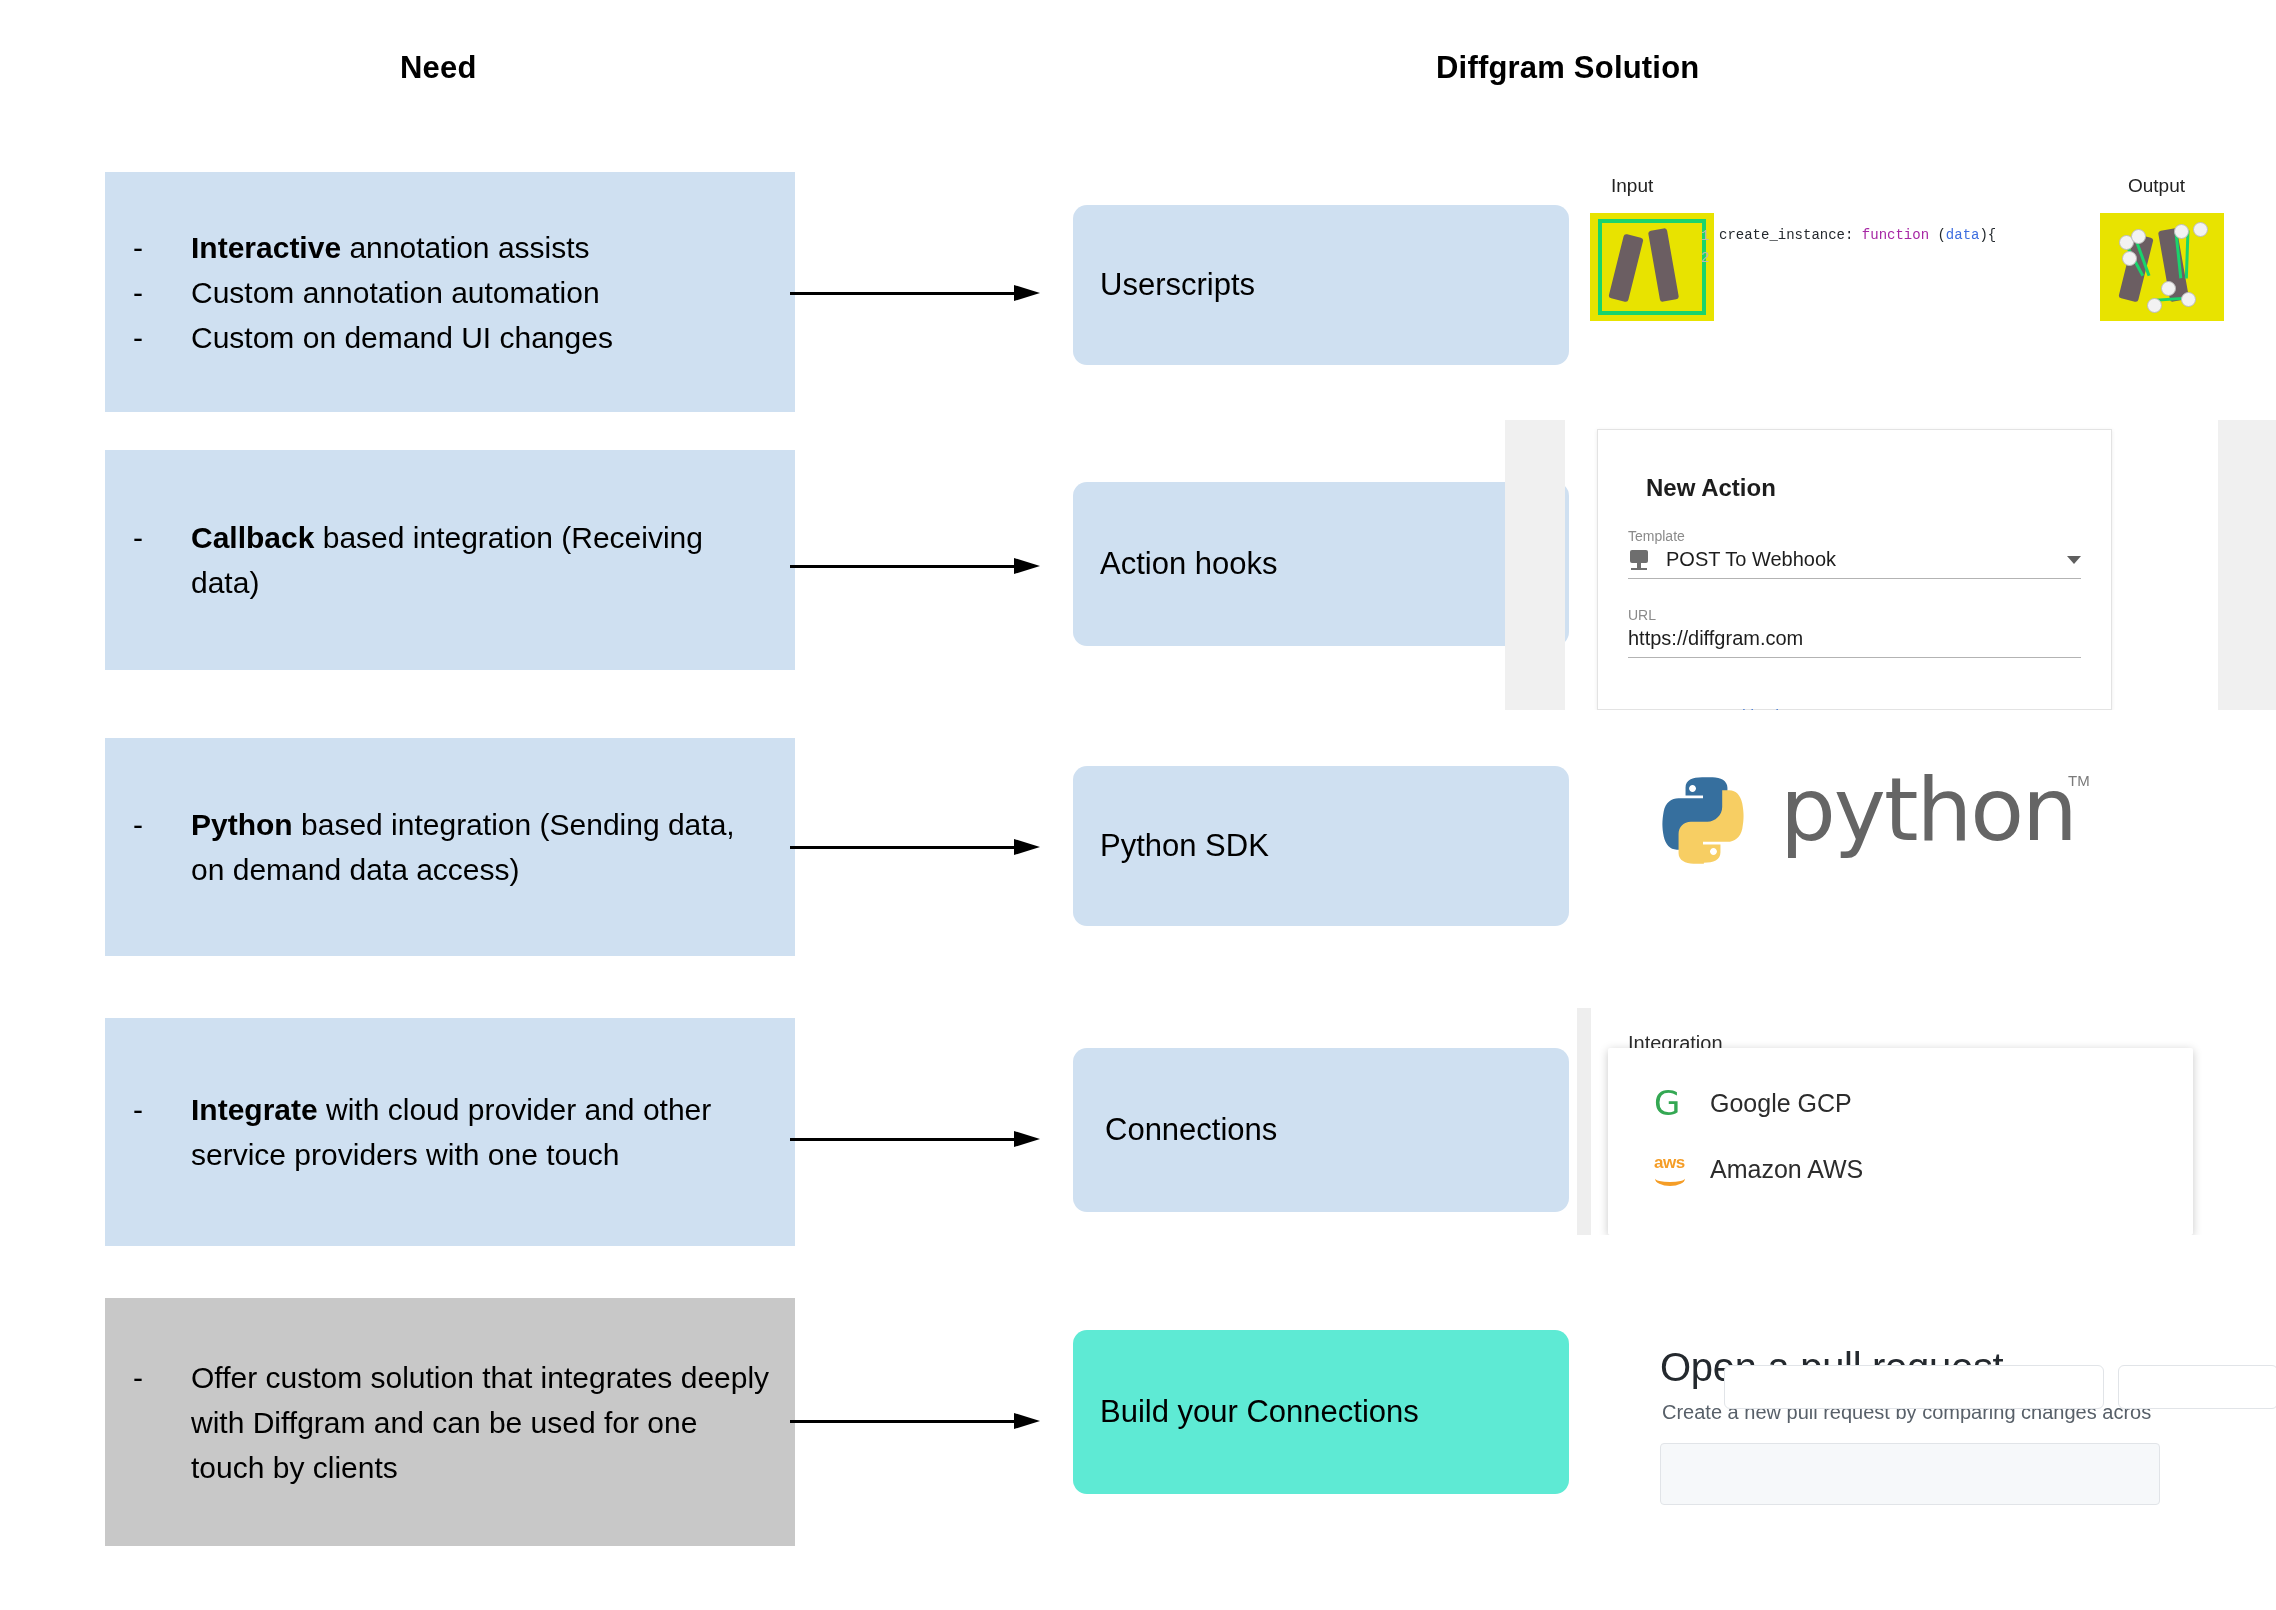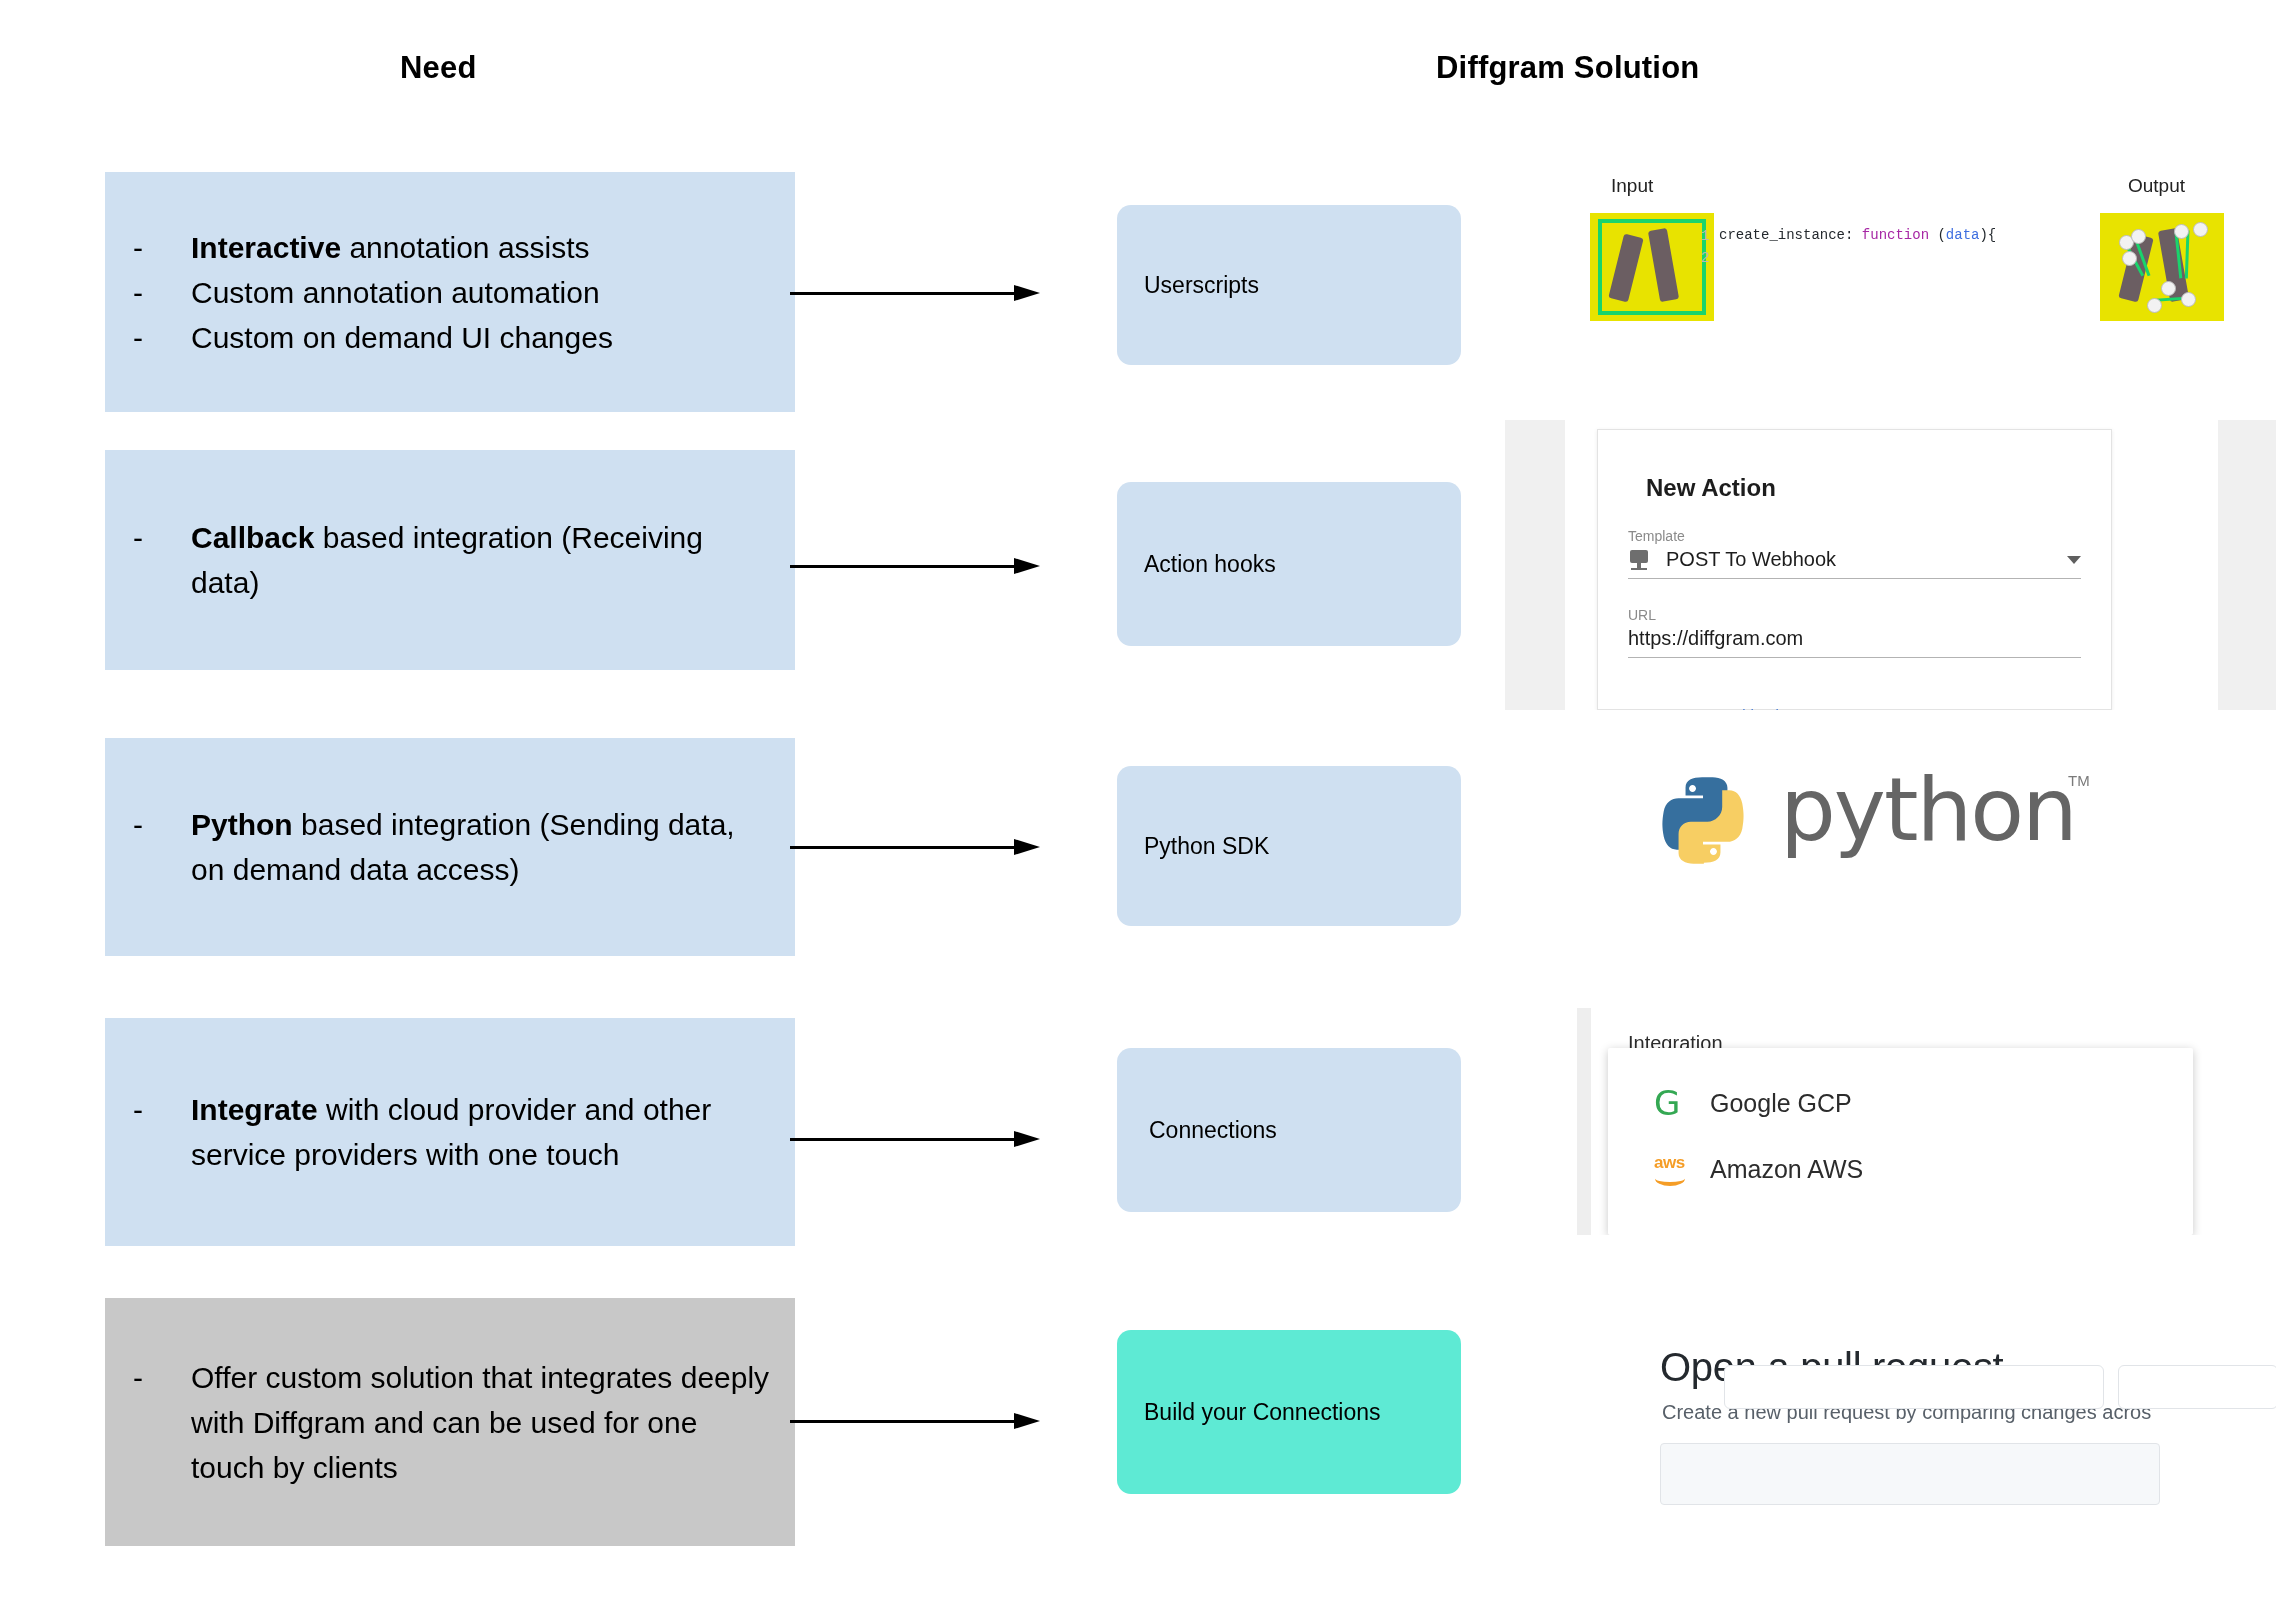--- a/index.html
+++ b/index.html
@@ -84,31 +84,30 @@
     height: 0;
     border-top: 8px solid transparent;
     border-bottom: 8px solid transparent;
     border-left: 26px solid #000;
   }
 
   
   .sol-box {
     position: absolute;
     left: 1073px;
-    width: 344px;
+    width: 496px;
     background: #cfe0f1;
     border-radius: 14px;
     box-sizing: border-box;
     display: flex;
     align-items: center;
     padding-left: 27px;
-    font-size: 23px;
+    font-size: 31px;
     line-height: 44px;
     color: #000;
-    margin-left: 44px;
   }
   .sol-box.gray { background: #5eead4; }
 
   
   .shot { position: absolute; overflow: hidden; }
 
   
   #shot-userscripts { left: 1545px; top: 175px; width: 731px; height: 200px; }
   .io-label {
     position: absolute;

